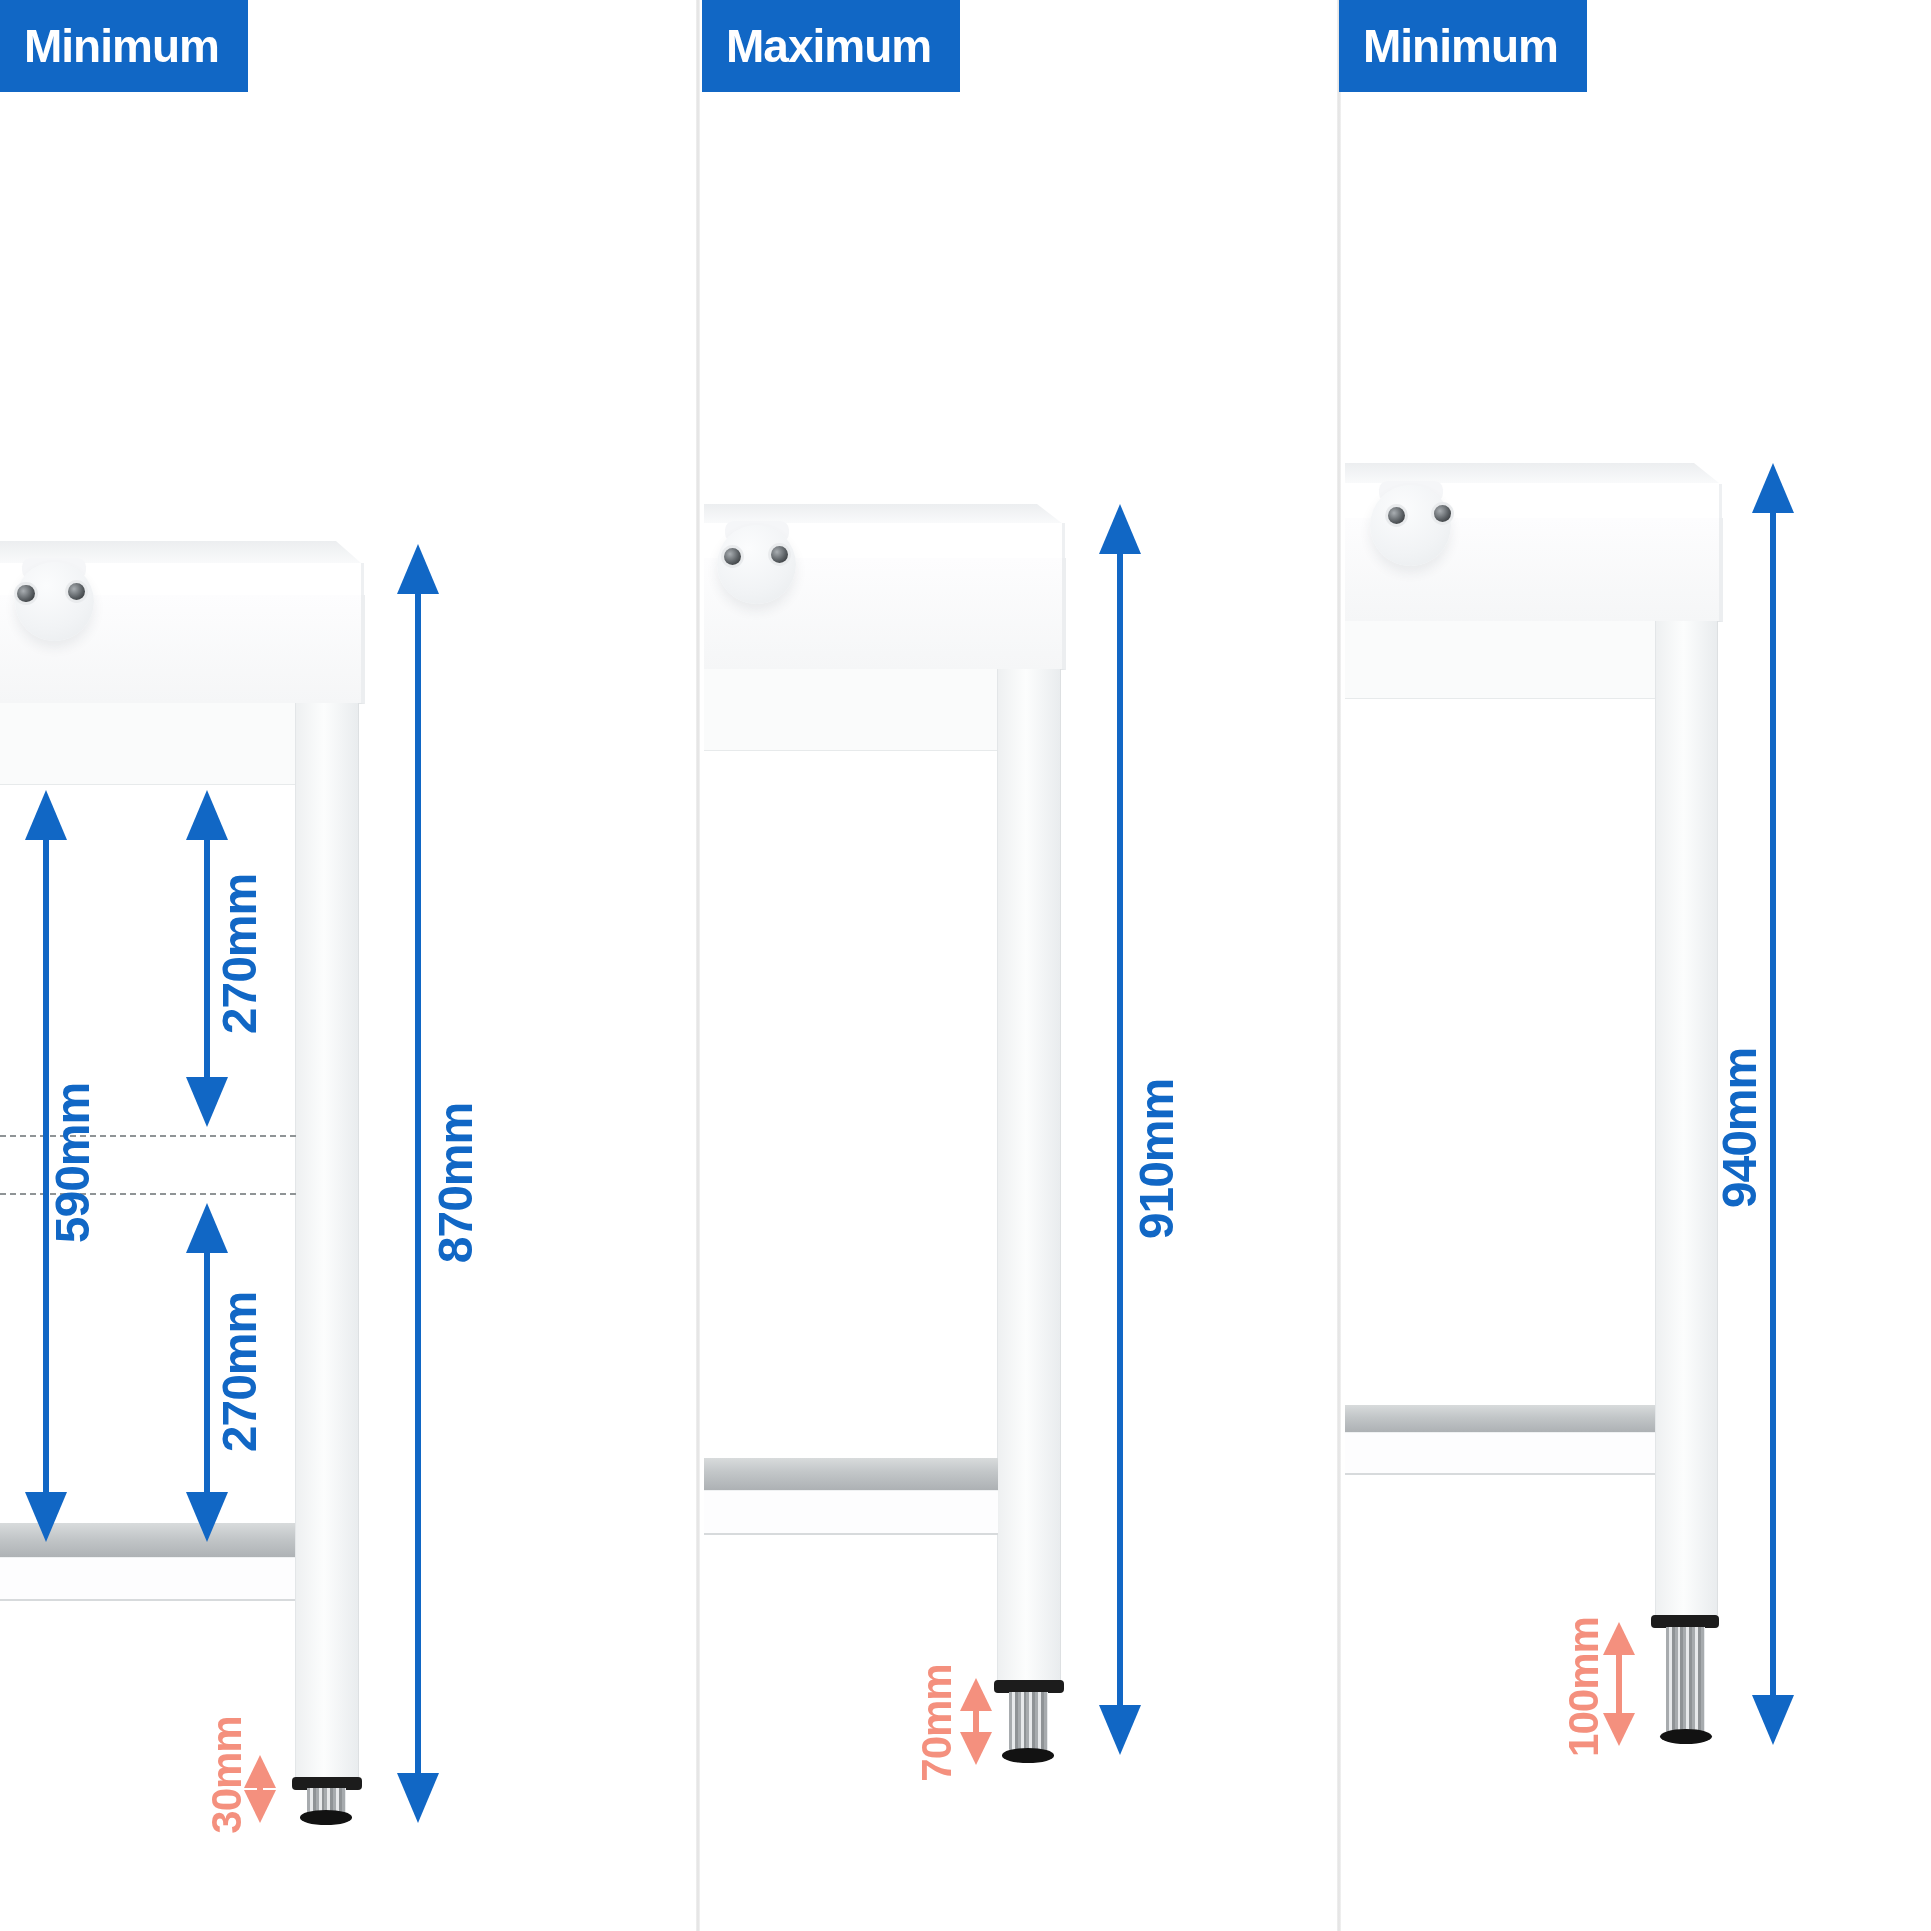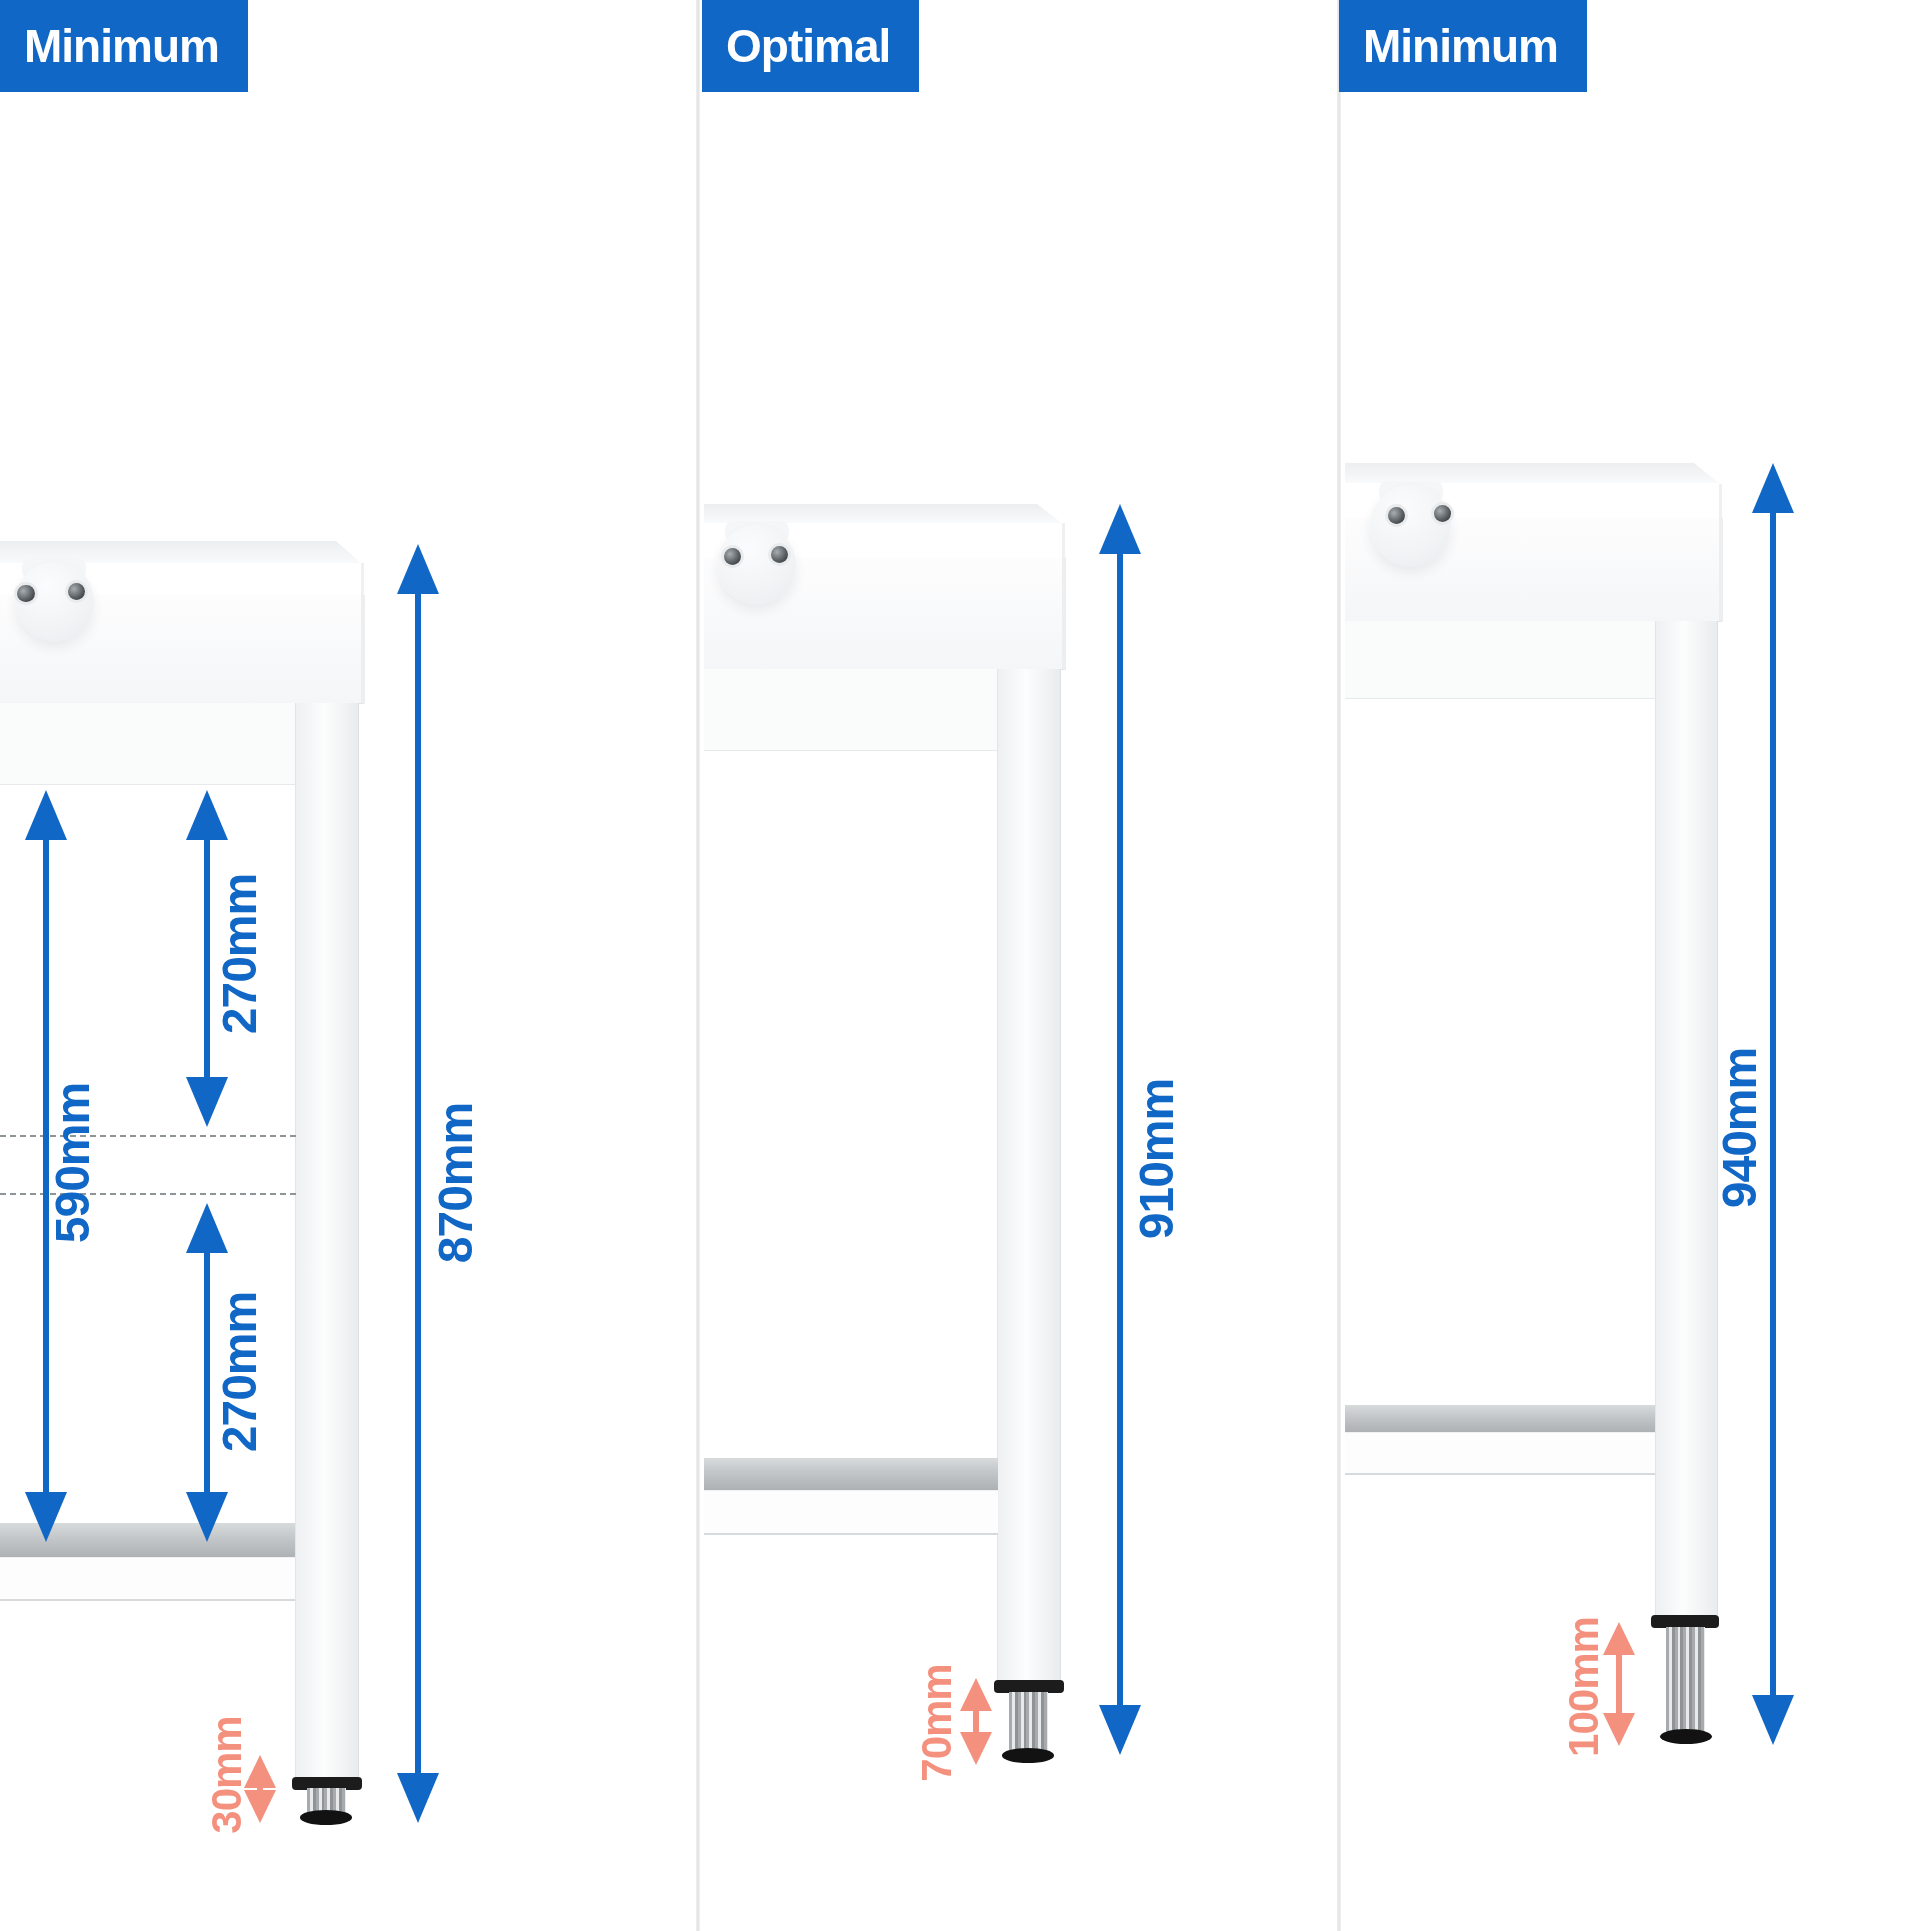--- a/index.html
+++ b/index.html
@@ -72,21 +72,21 @@
 
 <div class="canvas">
 
   <div class="divider d1"></div>
   <div class="divider d2"></div>
 
   <div class="hdr h1">
       <span>Minimum</span>
     </div>
   <div class="hdr h2">
-      <span>Optimal</span>
+      <span>Maximum</span>
     </div>
   <div class="hdr h3">
       <span>Minimum</span>
     </div>
 
   <div>
     <div class="ttop abs" style="left:-58px;top:541px;width:419px;height:22px;"></div>
     <div class="tslab abs" style="left:-58px;top:563px;width:419px;height:32px;"></div>
     <div class="tapron abs" style="left:-58px;top:595px;width:419px;height:108px;"></div>
     <div class="plate abs" style="left:22px;top:558px;width:64px;height:21px;"></div>

